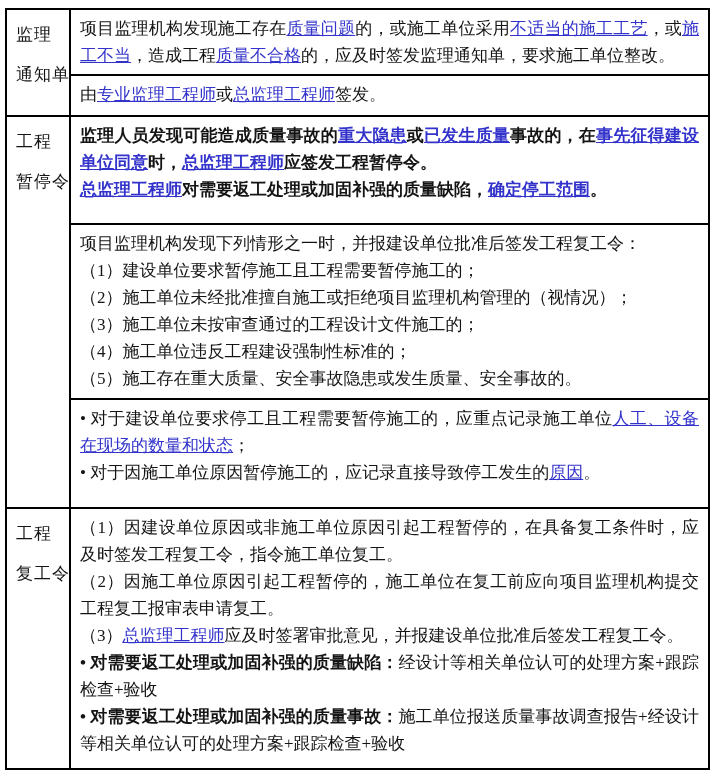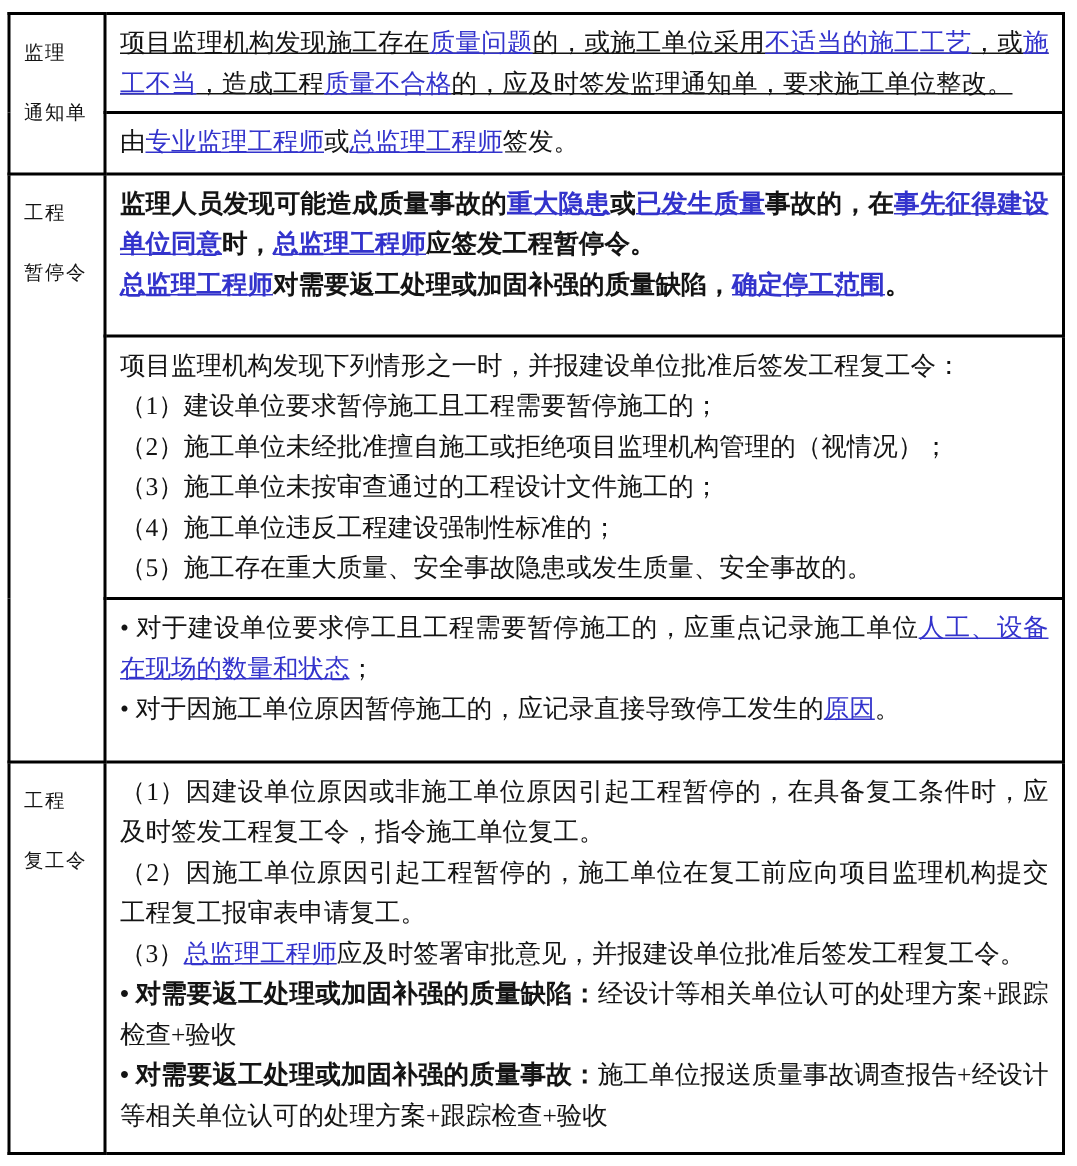--- a/index.html
+++ b/index.html
@@ -32,25 +32,25 @@
     text-align:justify;
   }
   td.label-cell{
     width:64px;
     vertical-align:middle;
     text-align:center;
     padding:0 2px;
   }
   td.label-cell .label-line{
     line-height:40px;
-    font-size:13px;
+    font-size:17px;
     letter-spacing:1px;
     white-space:nowrap;
   }
-  td.c-1a{height:56px;text-decoration:underline;}
+  td.c-1a{height:56px;}
   td.c-1b{height:41px;border-radius:18px;}
   td.c-2a{height:106px;font-weight:bold;}
   td.c-2b{height:168px;}
   td.c-2c{height:108px;}
   td.c-3 {height:258px;margin-top:28px;}
   .link{
     color:var(--link);
     text-decoration:underline;
     cursor:pointer;
   }

